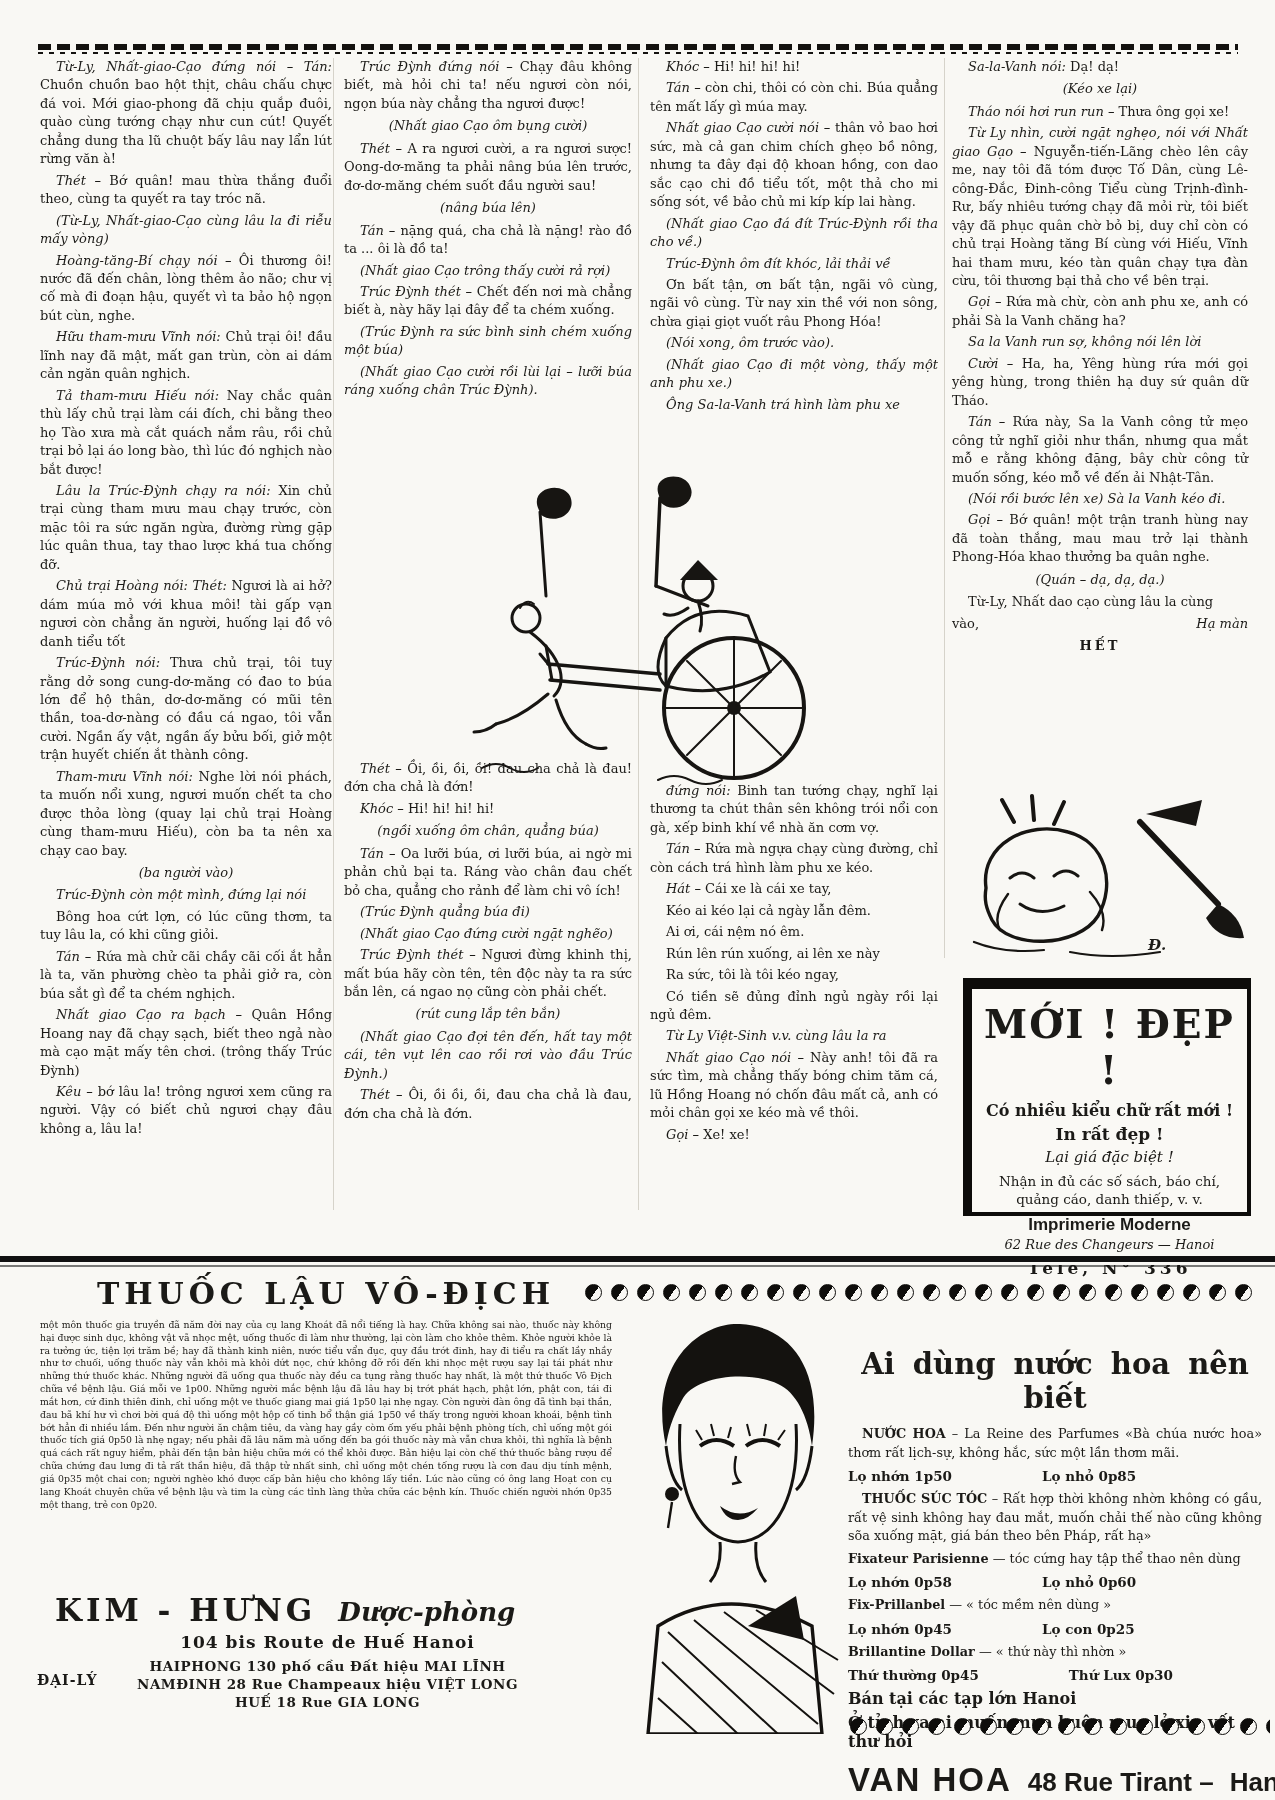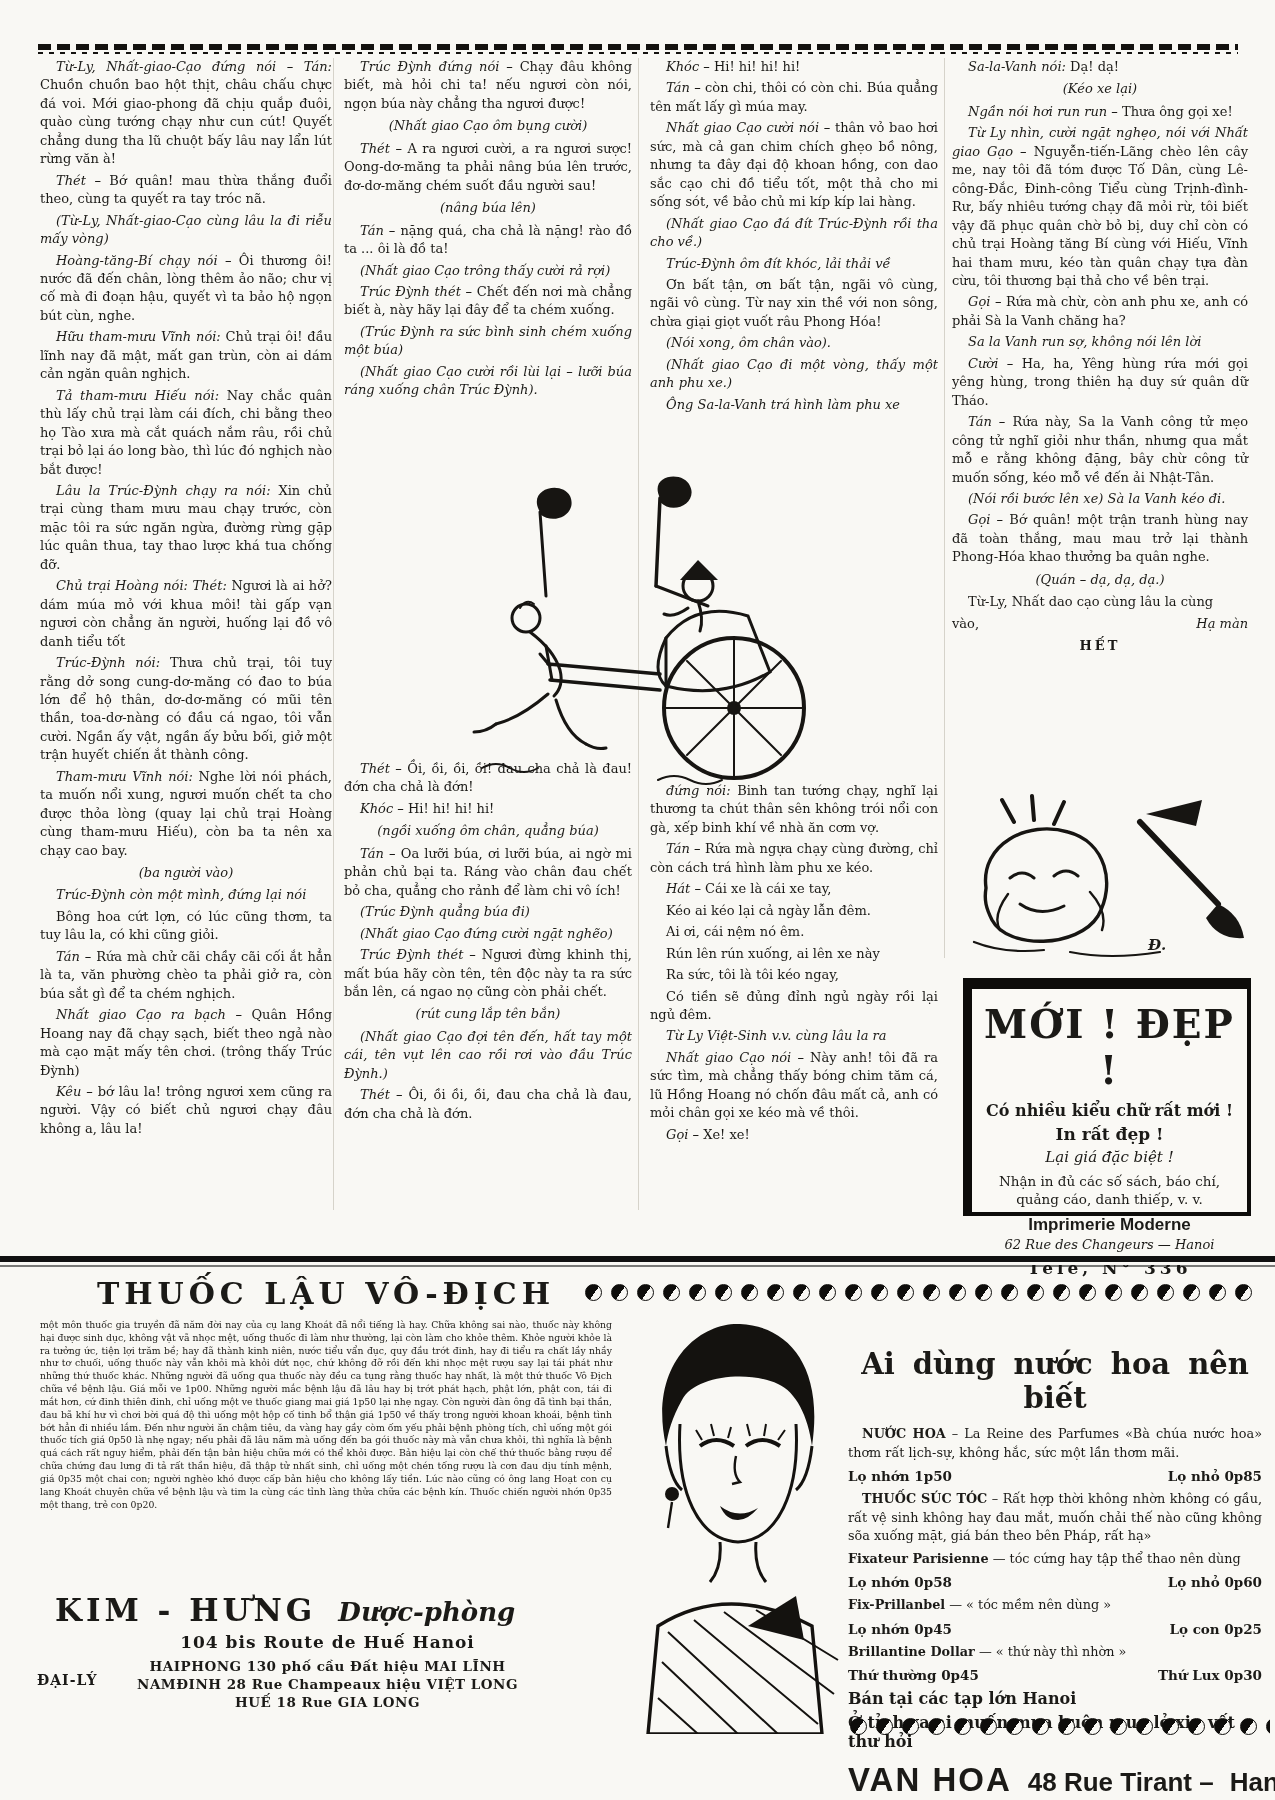--- a/index.html
+++ b/index.html
@@ -53,21 +53,21 @@
   .dai-ly{position:absolute;left:-18px;top:14px;font-size:14px;font-weight:bold;letter-spacing:1px;}
   
   .orn-row{position:absolute;height:20px;display:flex;align-items:center;gap:9px;overflow:hidden;}
   .moon{width:15px;height:15px;border-radius:50%;border:1.6px solid #0e0d0b;flex:0 0 auto;
     background:linear-gradient(125deg,#0e0d0b 55%,#f9f8f4 45%);}
   .perfume{position:absolute;left:848px;top:1347px;width:414px;}
   .pf-headline{font-size:29px;font-weight:bold;text-align:center;word-spacing:8px;margin-bottom:10px;}
   .pf-lead{font-size:12.8px;line-height:1.45;text-align:justify;text-indent:14px;margin:4px 0;}
   .pf-lead b{font-weight:bold;}
   .pf-lead.pfb{text-indent:0;}
-  .pf-prices{display:flex;justify-content:space-between;gap:90px;font-size:13.5px;font-weight:bold;margin:6px 0;}
+  .pf-prices{display:flex;justify-content:flex-start;gap:90px;font-size:13.5px;font-weight:bold;margin:6px 0;}
   .pf-para{font-size:16px;margin:5px 0;}
   .pf-para.pfbold{font-weight:bold;}
   .vanhoa{display:flex;align-items:baseline;gap:16px;margin-top:10px;white-space:nowrap;}
   .vh-name{font-size:33px;font-weight:900;letter-spacing:2px;font-family:"Liberation Sans","DejaVu Sans",sans-serif;}
   .vh-rest{font-size:26px;font-weight:bold;font-family:"Liberation Sans","DejaVu Sans",sans-serif;}
   svg{display:block;}
 </style>
 </head>
 <body>
 
@@ -119,41 +119,41 @@
       <div class="para i">(Nhất giao Cạo đợi tên đến, hất tay một cái, tên vụt lên cao rồi rơi vào đầu Trúc Đỳnh.)</div>
       <div class="para "><span class="lead">Thét – </span>Ôi, ồi ồi, ồi, đau cha chả là đau, đớn cha chả là đớn.</div>
     </section>
   <section class="col" style="left:650px;top:58px;width:288px;height:440px">
       <div class="para "><span class="lead">Khóc – </span>Hi! hi! hi! hi!</div>
       <div class="para "><span class="lead">Tán – </span>còn chi, thôi có còn chi. Búa quẳng tên mất lấy gì múa may.</div>
       <div class="para "><span class="lead">Nhất giao Cạo cười nói – </span>thân vỏ bao hơi sức, mà cả gan chim chích ghẹo bồ nông, nhưng ta đây đại độ khoan hồng, con dao sắc cạo chi đồ tiểu tốt, một thả cho mi sống sót, về bảo chủ mi kíp kíp lai hàng.</div>
       <div class="para i">(Nhất giao Cạo đá đít Trúc-Đỳnh rồi tha cho về.)</div>
       <div class="para i">Trúc-Đỳnh ôm đít khóc, lải thải về</div>
       <div class="para ">Ơn bất tận, ơn bất tận, ngãi vô cùng, ngãi vô cùng. Từ nay xin thề với non sông, chừa giại giọt vuốt râu Phong Hóa!</div>
-      <div class="para i">(Nói xong, ôm chân vào).</div>
+      <div class="para i">(Nói xong, ôm trước vào).</div>
       <div class="para i">(Nhất giao Cạo đi một vòng, thấy một anh phu xe.)</div>
       <div class="para i">Ông Sa-la-Vanh trá hình làm phu xe</div>
     </section>
   <section class="col" style="left:650px;top:782px;width:288px;height:460px">
       <div class="para "><span class="lead">đứng nói: </span>Binh tan tướng chạy, nghĩ lại thương ta chút thân sên không trói nổi con gà, xếp binh khí về nhà ăn cơm vợ.</div>
       <div class="para "><span class="lead">Tán – </span>Rứa mà ngựa chạy cùng đường, chỉ còn cách trá hình làm phu xe kéo.</div>
       <div class="para "><span class="lead">Hát – </span>Cái xe là cái xe tay,</div>
       <div class="para ">Kéo ai kéo lại cả ngày lẫn đêm.</div>
       <div class="para ">Ai ơi, cái nệm nó êm.</div>
       <div class="para ">Rún lên rún xuống, ai lên xe này</div>
       <div class="para ">Ra sức, tôi là tôi kéo ngay,</div>
       <div class="para ">Có tiền sẽ đủng đỉnh ngủ ngày rồi lại ngủ đêm.</div>
       <div class="para i">Từ Ly Việt-Sinh v.v. cùng lâu la ra</div>
       <div class="para "><span class="lead">Nhất giao Cạo nói – </span>Này anh! tôi đã ra sức tìm, mà chẳng thấy bóng chim tăm cá, lũ Hồng Hoang nó chốn đâu mất cả, anh có mỏi chân gọi xe kéo mà về thôi.</div>
       <div class="para "><span class="lead">Gọi – </span>Xe! xe!</div>
     </section>
   <section class="col" style="left:952px;top:58px;width:296px;height:680px">
       <div class="para "><span class="lead">Sa-la-Vanh nói: </span>Dạ! dạ!</div>
       <div class="para ci">(Kéo xe lại)</div>
-      <div class="para "><span class="lead">Ngần nói hơi run run – </span>Thưa ông gọi xe!</div>
+      <div class="para "><span class="lead">Tháo nói hơi run run – </span>Thưa ông gọi xe!</div>
       <div class="para "><span class="lead">Từ Ly nhìn, cười ngặt nghẹo, nói với Nhất giao Gạo – </span>Nguyễn-tiến-Lãng chèo lên cây me, nay tôi đã tóm được Tố Dân, cùng Lê-công-Đắc, Đinh-công Tiểu cùng Trịnh-đình-Rư, bấy nhiêu tướng chạy đã mỏi rừ, tôi biết vậy đã phục quân chờ bỏ bị, duy chỉ còn có chủ trại Hoàng tăng Bí cùng với Hiếu, Vĩnh hai tham mưu, kéo tàn quân chạy tựa đàn cừu, tôi thương bại thả cho về bên trại.</div>
       <div class="para "><span class="lead">Gọi – </span>Rứa mà chừ, còn anh phu xe, anh có phải Sà la Vanh chăng ha?</div>
       <div class="para i">Sa la Vanh run sợ, không nói lên lời</div>
       <div class="para "><span class="lead">Cười – </span>Ha, ha, Yêng hùng rứa mới gọi yêng hùng, trong thiên hạ duy sứ quân dữ Tháo.</div>
       <div class="para "><span class="lead">Tán – </span>Rứa này, Sa la Vanh công tử mẹo công tử nghĩ giỏi như thần, nhưng qua mắt mỗ e rằng không đặng, bây chừ công tử muốn sống, kéo mỗ về đến ải Nhật-Tân.</div>
       <div class="para i">(Nói rồi bước lên xe) Sà la Vanh kéo đi.</div>
       <div class="para "><span class="lead">Gọi – </span>Bớ quân! một trận tranh hùng nay đã toàn thắng, mau mau trở lại thành Phong-Hóa khao thưởng ba quân nghe.</div>
       <div class="para ci">(Quán – dạ, dạ, dạ.)</div>
       <div class="para ">Từ-Ly, Nhất dao cạo cùng lâu la cùng</div>
       <div class="para sp">

